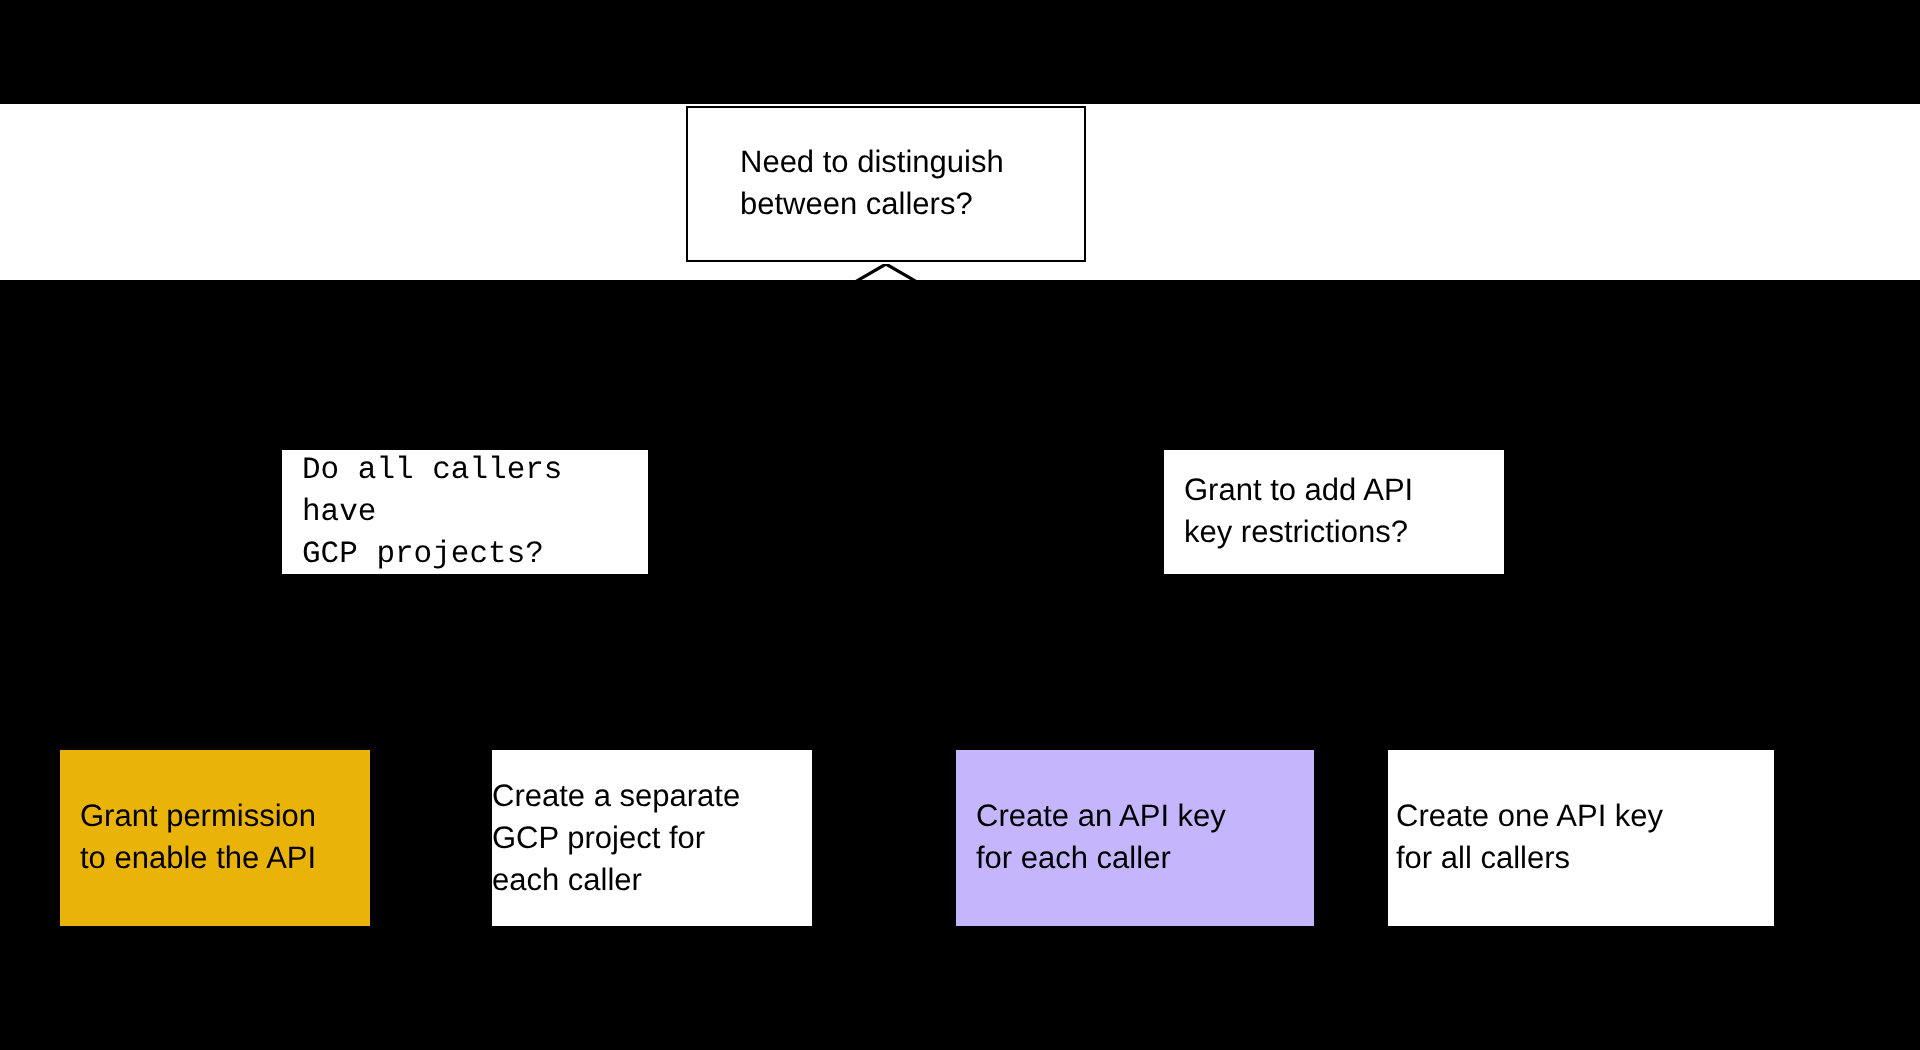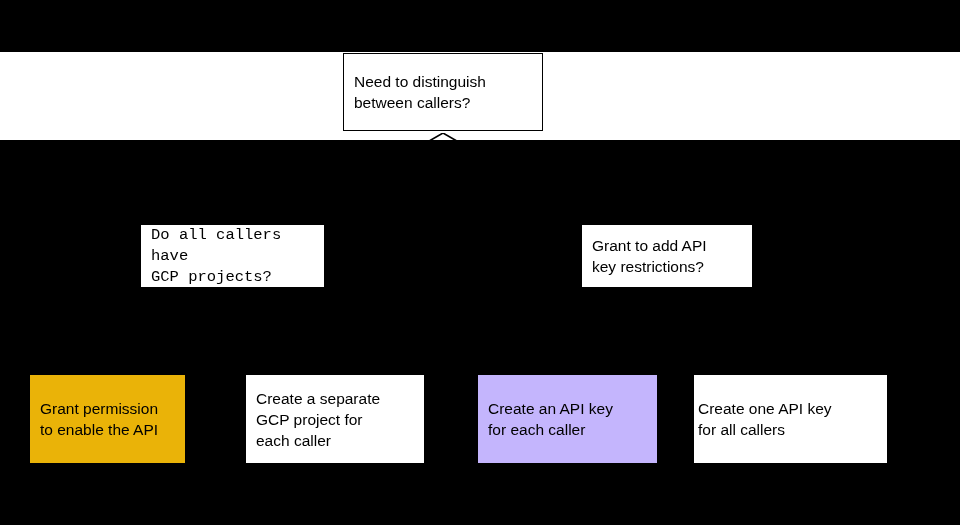--- a/index.html
+++ b/index.html
@@ -65,37 +65,37 @@
   }
 </style>
 </head>
 <body style="background: rgb(0, 0, 0);">
 
 <div id="canvas" style="background: rgb(0, 0, 0);">
 
   <div class="band" id="band" style="top: 52px; height: 88px; background: rgb(255, 255, 255);"></div>
 
   <div id="nodes-layer">
-      <div class="node outlined" style="left: 343px; top: 53px; width: 200px; height: 78px; background: rgb(255, 255, 255); border-color: rgb(0, 0, 0); padding-left: 10px; padding-right: 8px;">
+      <div class="node outlined" style="left: 343px; top: 53px; width: 200px; height: 78px; background: rgb(255, 255, 255); border-color: rgb(0, 0, 0); padding-left: 26px; padding-right: 8px;">
         <span class="node-label" style="color: rgb(0, 0, 0);">Need to distinguish
 between callers?</span>
       </div>
       <div class="node" style="left: 141px; top: 225px; width: 183px; height: 62px; background: rgb(255, 255, 255); padding-left: 10px; padding-right: 8px;">
         <span class="node-label" style="color: rgb(0, 0, 0); font-family: Liberation Mono, monospace;">Do all callers have
 GCP projects?</span>
       </div>
       <div class="node" style="left: 582px; top: 225px; width: 170px; height: 62px; background: rgb(255, 255, 255); padding-left: 10px; padding-right: 8px;">
         <span class="node-label" style="color: rgb(0, 0, 0);">Grant to add API
 key restrictions?</span>
       </div>
       <div class="node" style="left: 30px; top: 375px; width: 155px; height: 88px; background: #eab308; padding-left: 10px; padding-right: 8px;">
         <span class="node-label" style="color: rgb(0, 0, 0);">Grant permission
 to enable the API</span>
       </div>
-      <div class="node" style="left: 246px; top: 375px; width: 178px; height: 88px; background: rgb(255, 255, 255); padding-left: 10px; padding-right: 8px;">
+      <div class="node" style="left: 246px; top: 375px; width: 160px; height: 88px; background: rgb(255, 255, 255); padding-right: 8px;">
         <span class="node-label" style="color: rgb(0, 0, 0);">Create a separate
 GCP project for
 each caller</span>
       </div>
       <div class="node" style="left: 478px; top: 375px; width: 179px; height: 88px; background: #c4b5fd; padding-left: 10px; padding-right: 8px;">
         <span class="node-label" style="color: rgb(0, 0, 0);">Create an API key
 for each caller</span>
       </div>
       <div class="node" style="left: 694px; top: 375px; width: 193px; height: 88px; background: rgb(255, 255, 255); padding-left: 4px; padding-right: 8px;">
         <span class="node-label" style="color: rgb(0, 0, 0);">Create one API key

